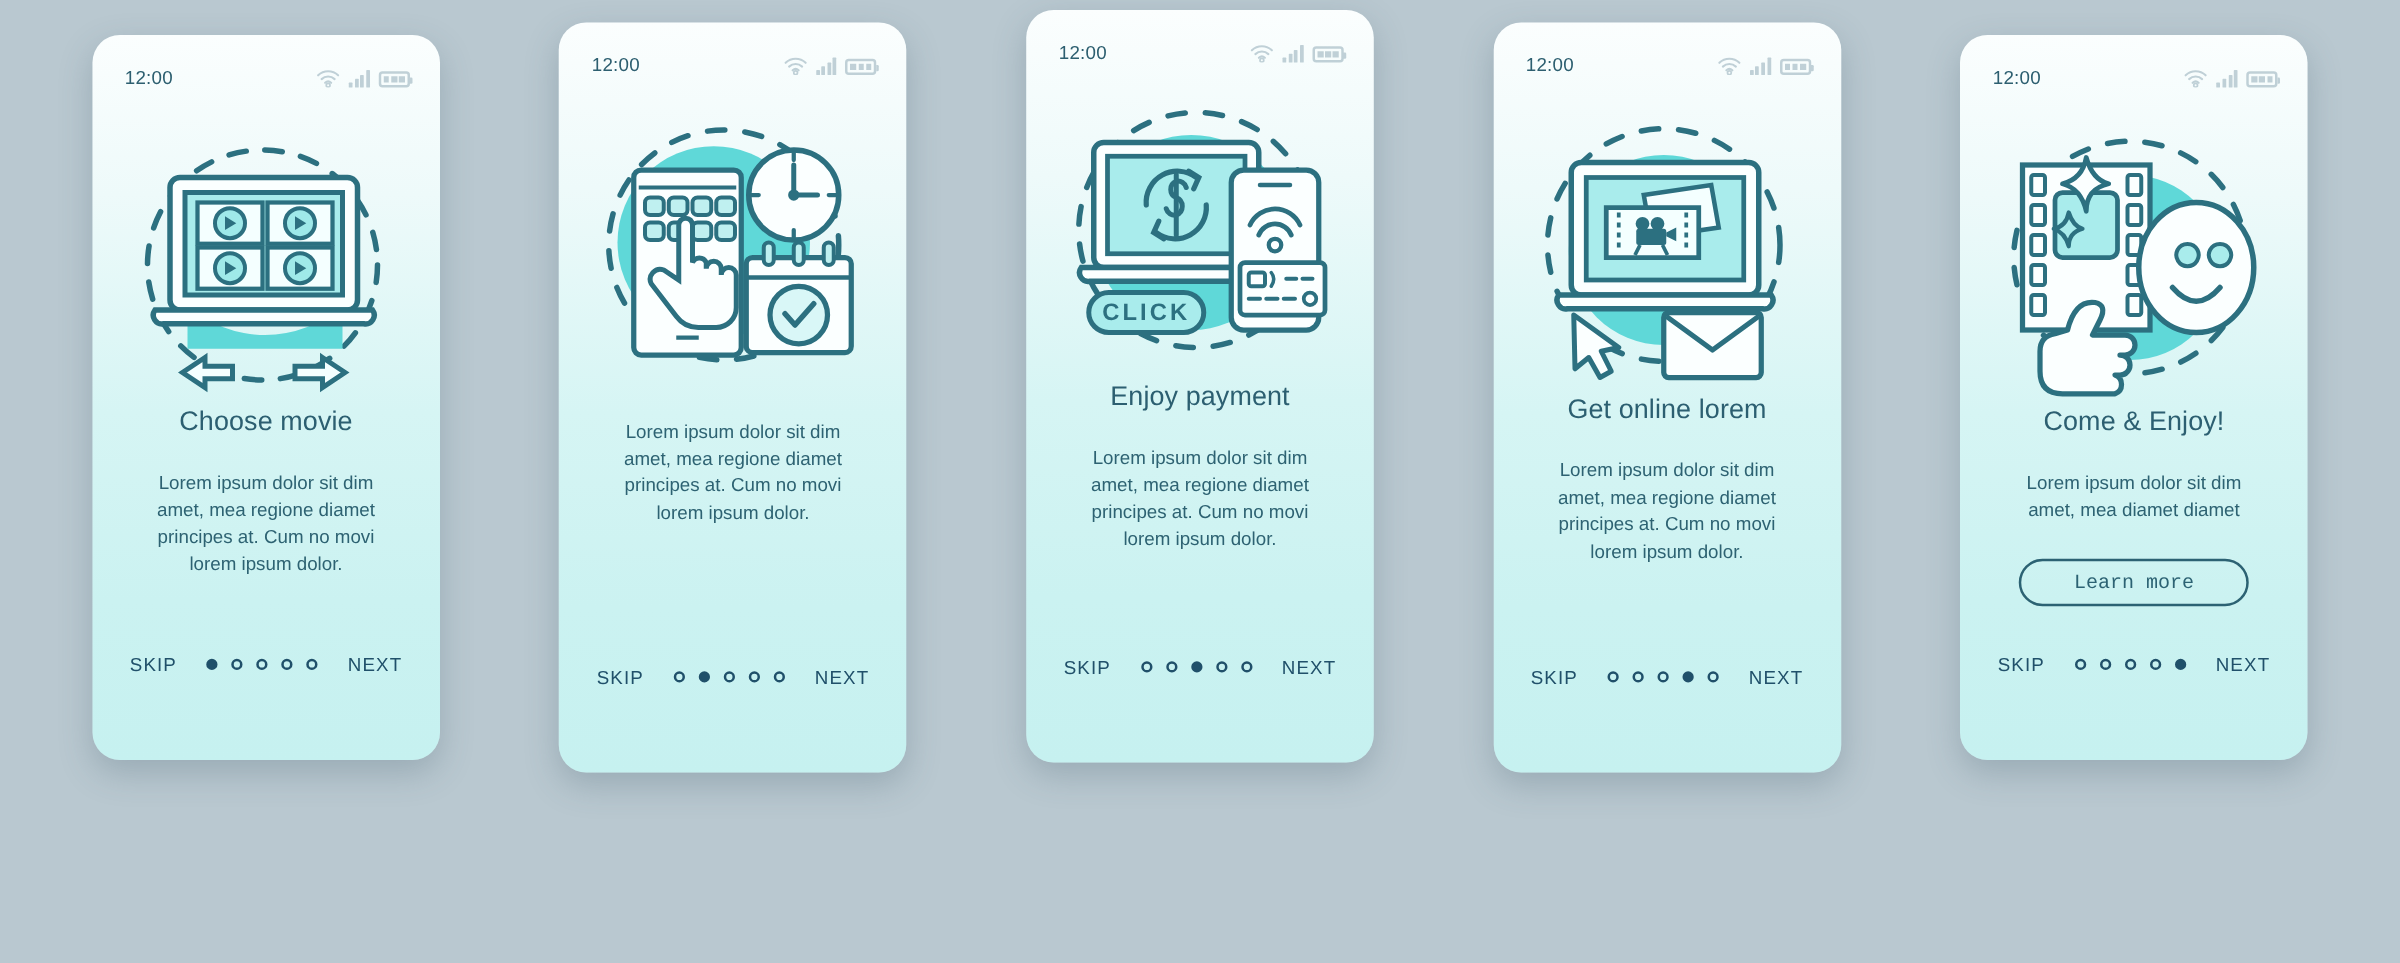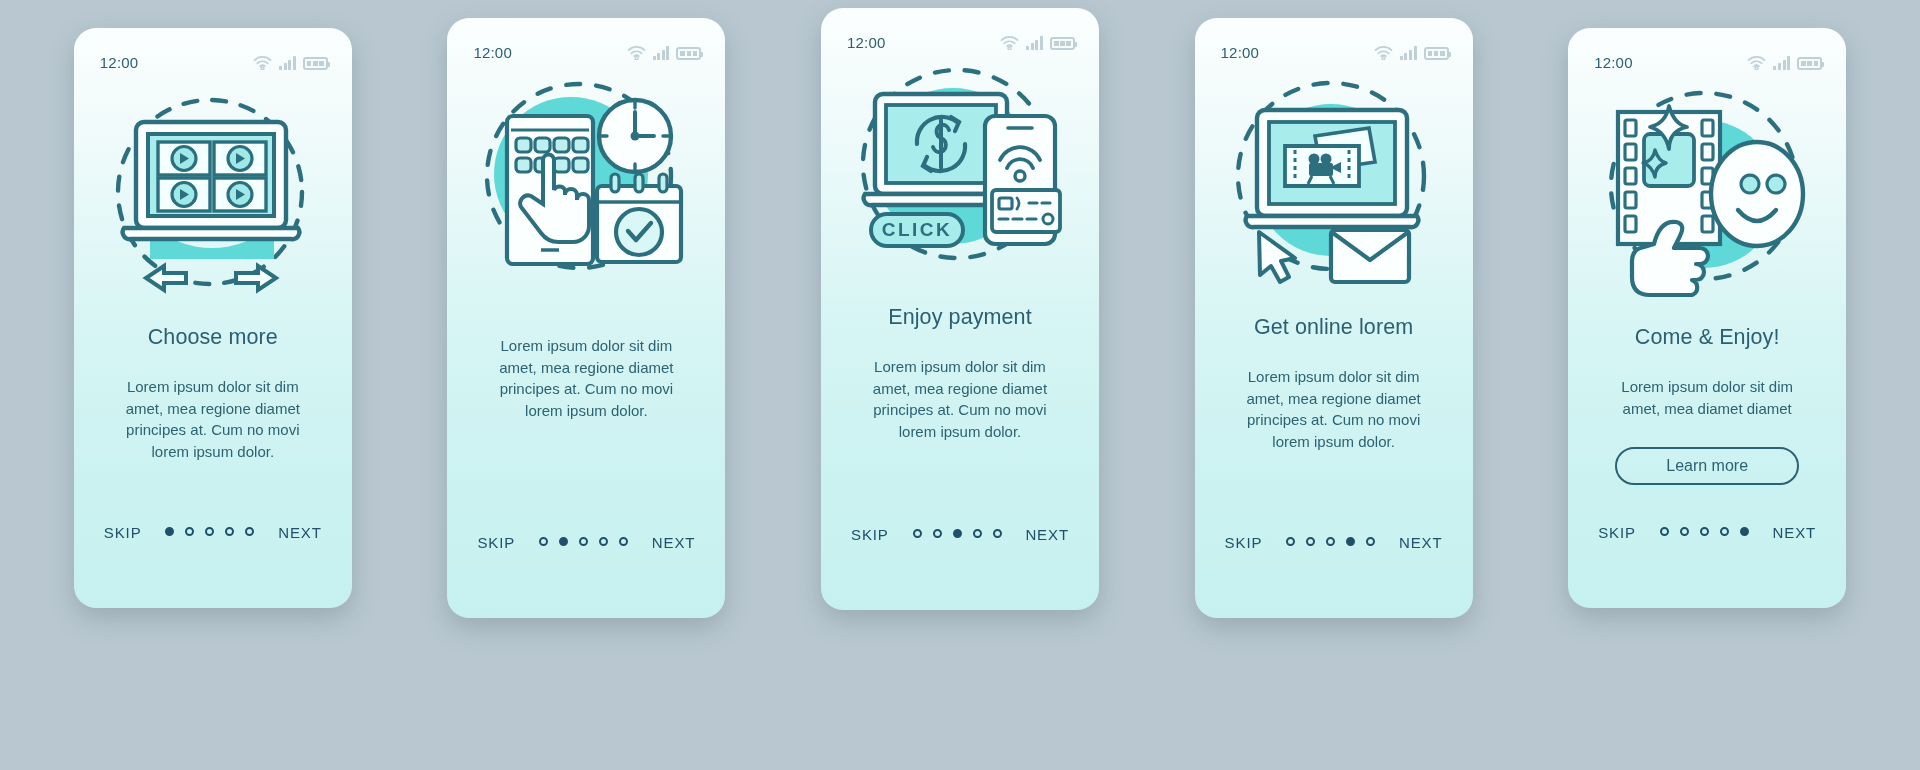--- a/index.html
+++ b/index.html
@@ -51,21 +51,21 @@
   }
   .batt::after {
     content:''; position:absolute; right:-4px; top:3px; width:2.5px; height:5px;
     background:#9eb6c0; border-radius:0 1px 1px 0;
   }
   .batt i { display:block; width:5px; height:100%; background:#9eb6c0; }
 
   
   .illus-wrap {
     height: 245px;
-    display: flex; align-items: flex-start; justify-content: center;
+    display: flex; align-items: flex-end; justify-content: center;
     position: relative;
   }
   .illus { width: 230px; height: 225px; }
 
   
   .title {
     text-align: center;
     font-size: 21.5px;
     color: #2c5f71;
     margin-top: 6px;
@@ -81,20 +81,21 @@
   }
   .learn-btn {
     margin: 28px auto 0;
     width: 184px; height: 38px;
     border: 2.2px solid #2c6273;
     border-radius: 19px;
     display: flex; align-items: center; justify-content: center;
     font-size: 16px; color: #2c6273;
     background: transparent;
     cursor: pointer;
+    font-family: Liberation Mono, monospace;
   }
 
   
   .nav {
     position: absolute;
     left: 0; right: 0; bottom: 0;
     height: 112px;
     display: flex; align-items: flex-start; justify-content: space-between;
     padding: 28px 30px 0 30px;
   }
@@ -166,21 +167,21 @@
           </g>
           <path d="M26 154 h174 a7 7 0 0 1 -7 11 H33 a7 7 0 0 1 -7 -11 z" fill="#fbffff" stroke="#2c7080" stroke-width="4.4"></path>
         </g>
         <g fill="#f4ffff" stroke="#2c7080" stroke-width="4">
           <path d="M66 192 L48 204 L66 216 v-7 h22 v-10 H66 z"></path>
           <path d="M160 192 L178 204 L160 216 v-7 h-22 v-10 h22 z"></path>
         </g>
       </svg>
     </div>
 
-    <div class="title">Choose more</div>
+    <div class="title">Choose movie</div>
     <div class="body">Lorem ipsum dolor sit dim amet, mea regione diamet principes at. Cum no movi lorem ipsum dolor.</div>
 
     <div class="nav">
       <span class="nav-lbl">SKIP</span>
       <span class="dots">
         <span class="dot on"></span>
         <span class="dot"></span>
         <span class="dot"></span>
         <span class="dot"></span>
         <span class="dot"></span>

